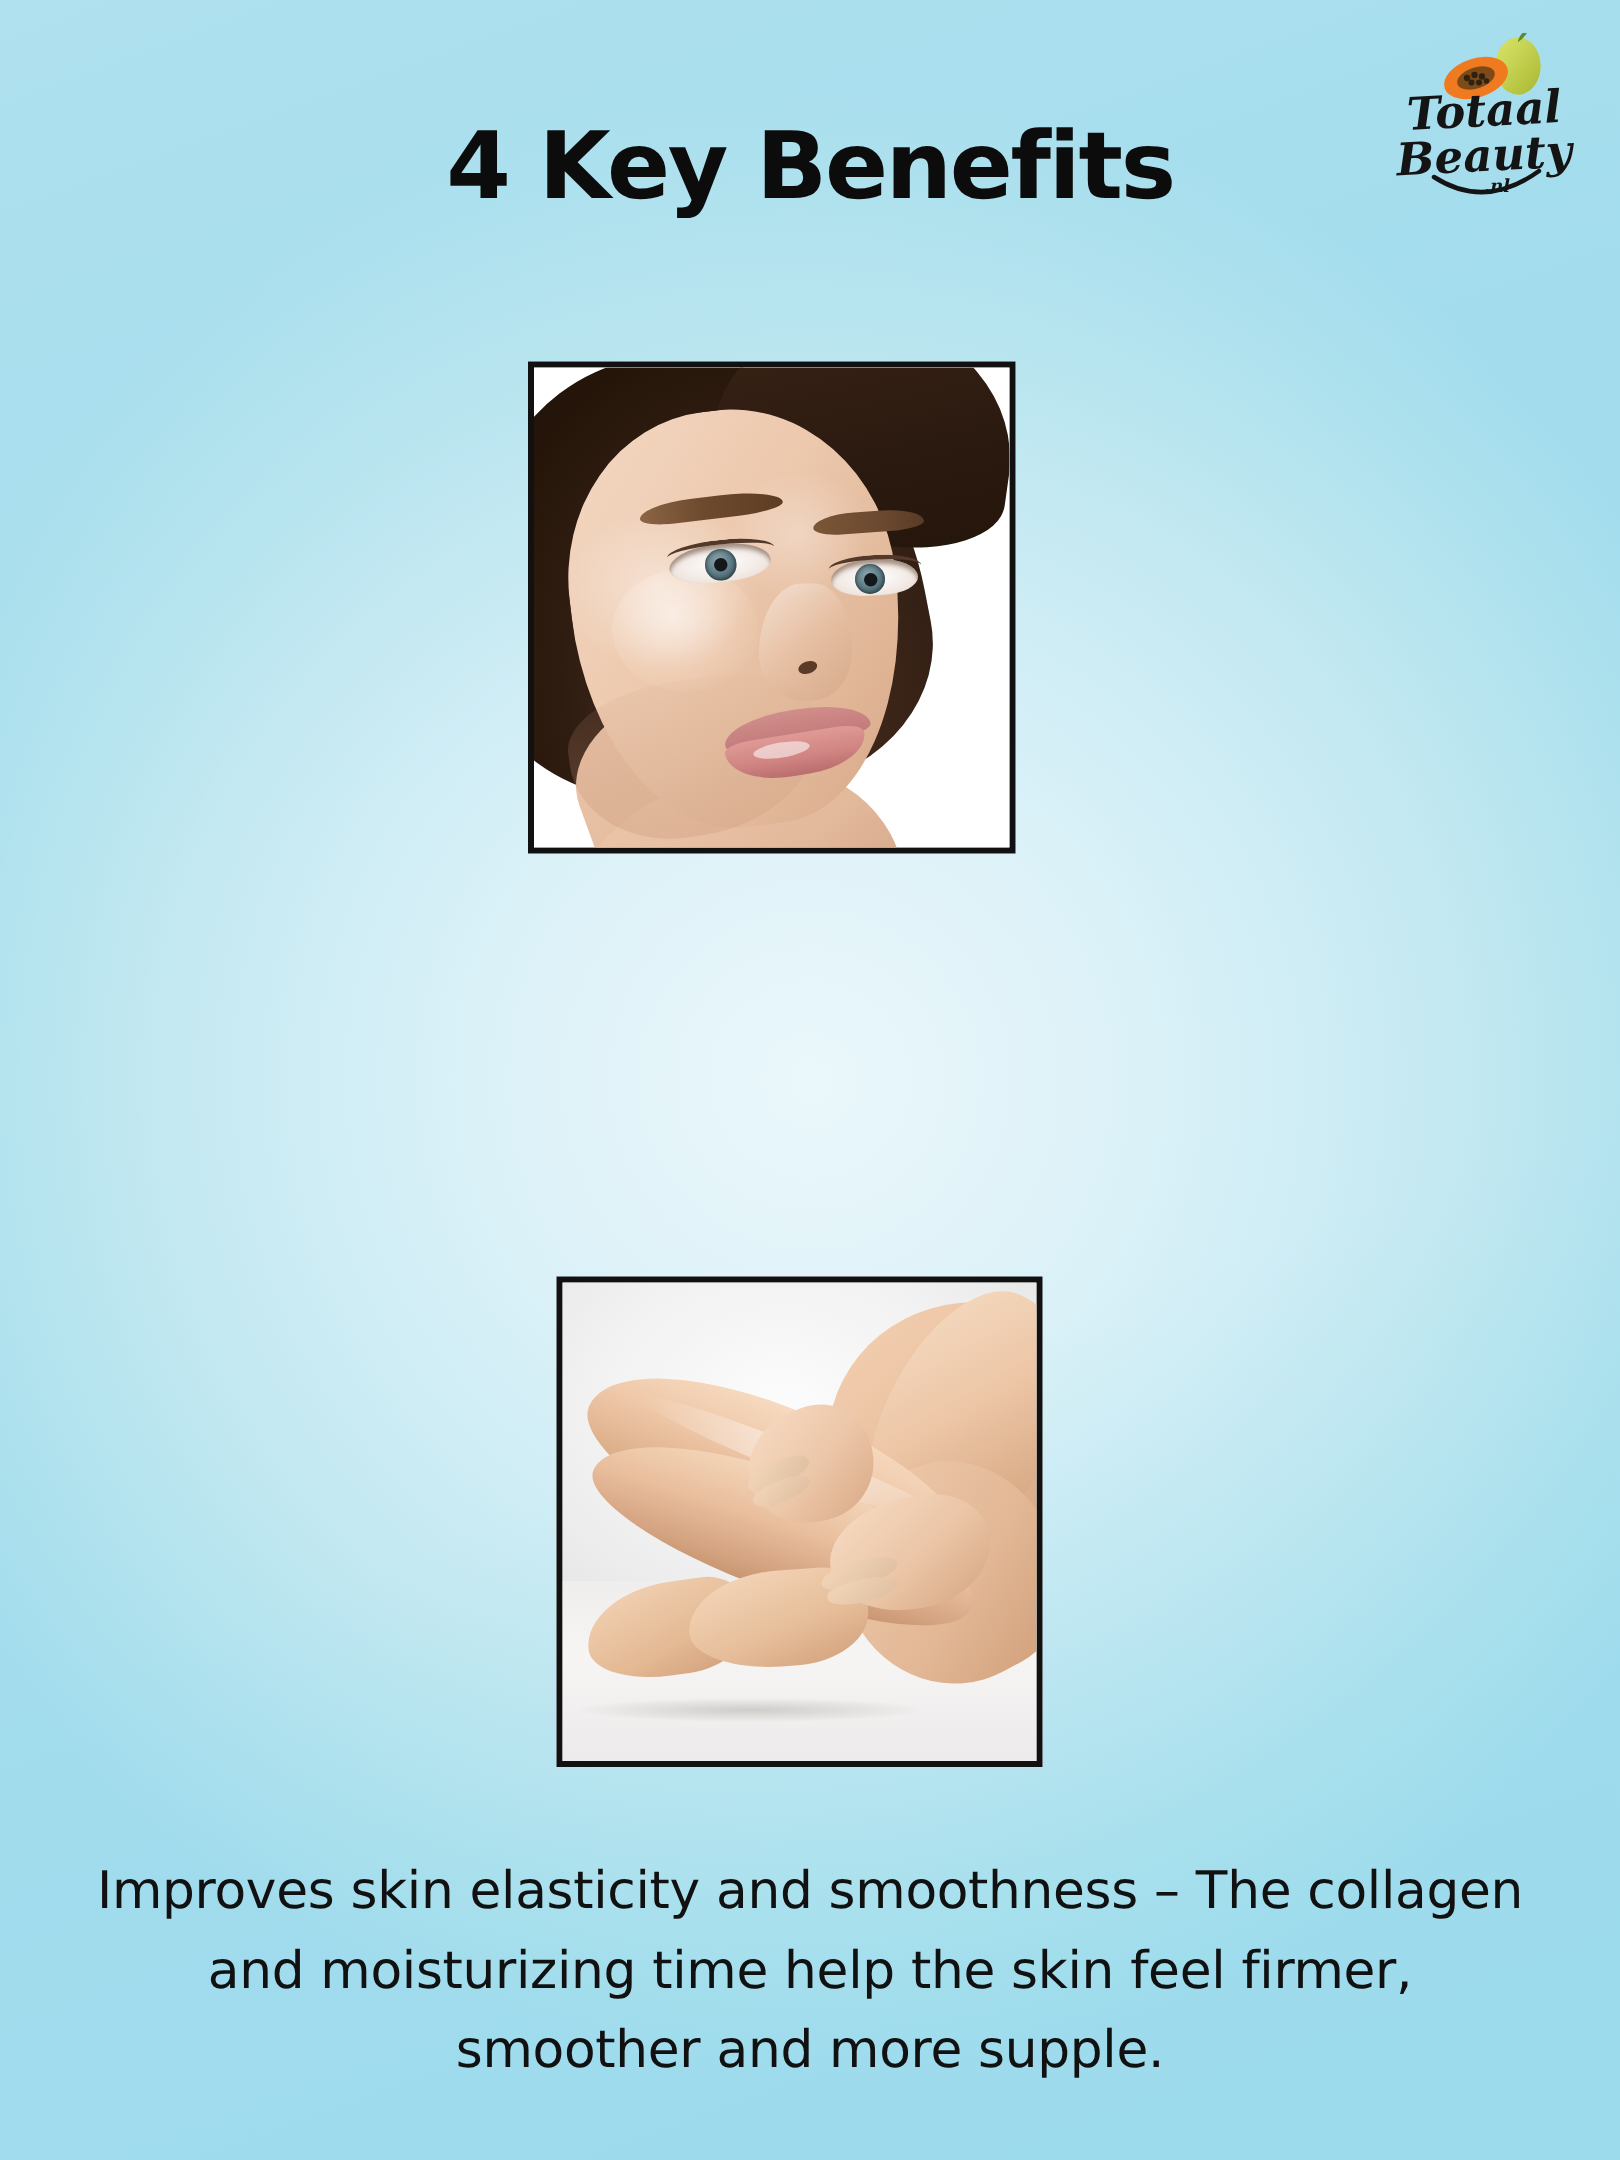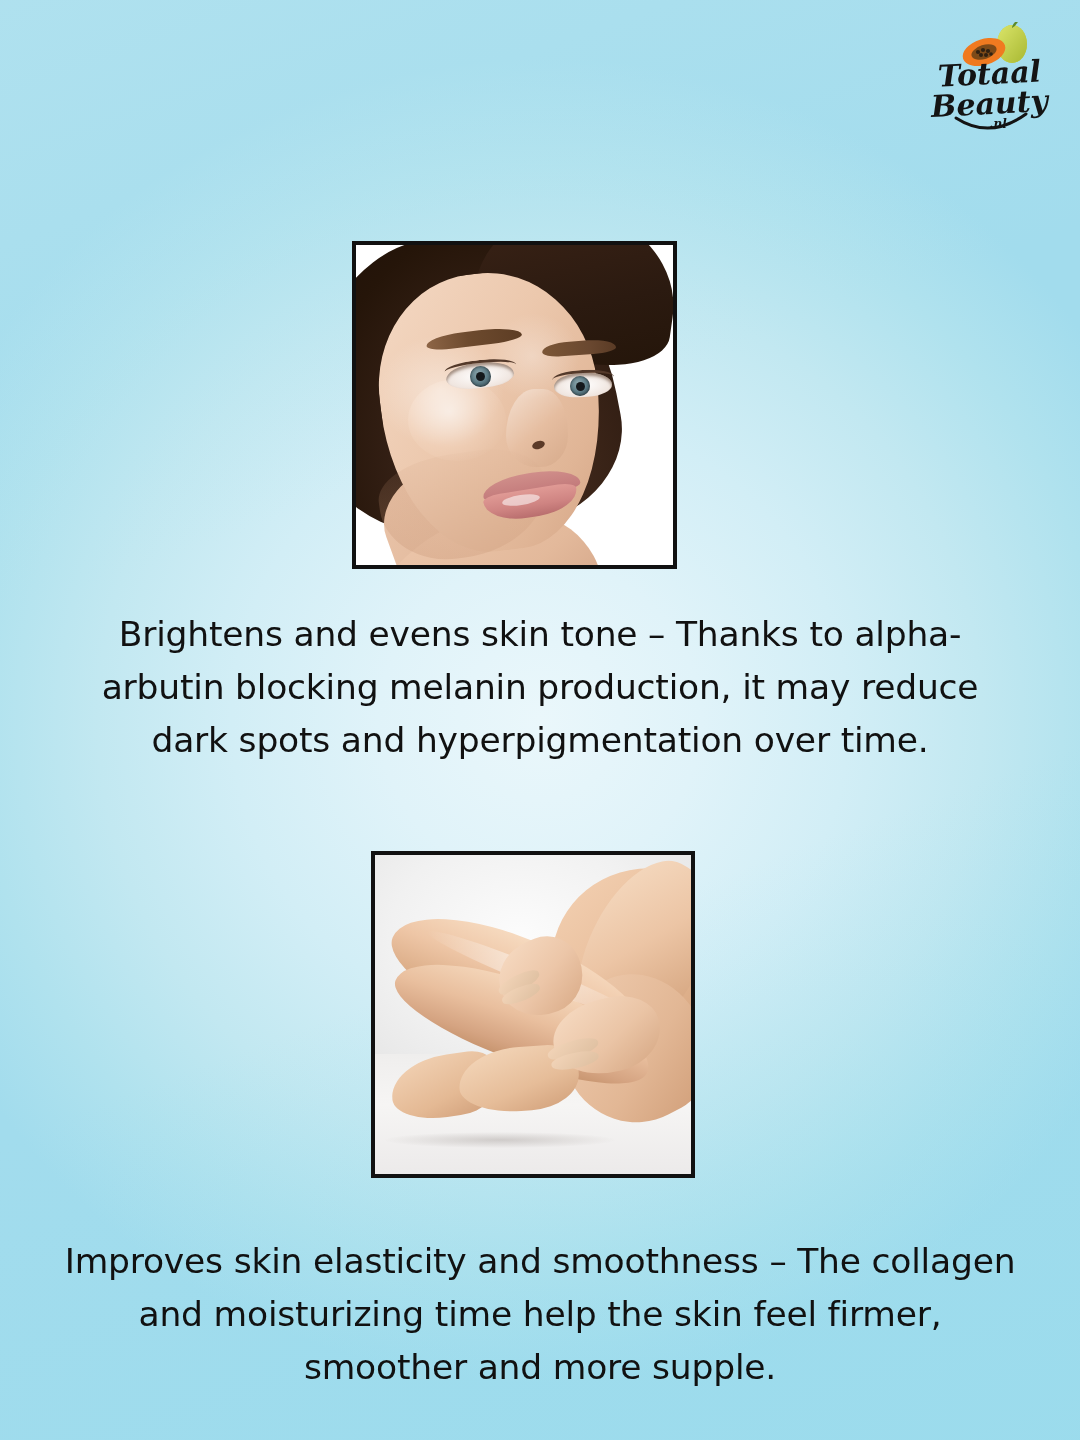--- a/index.html
+++ b/index.html
@@ -345,20 +345,21 @@
         </linearGradient>
       </defs>
 
       <text x="64" y="62" text-anchor="middle" font-family="DejaVu Serif, serif" font-style="italic" font-weight="bold" font-size="30" fill="#141414" transform="rotate(-3 64 62)">Totaal</text>
       <text x="64" y="92" text-anchor="middle" font-family="DejaVu Serif, serif" font-style="italic" font-weight="bold" font-size="30" fill="#141414" transform="rotate(-3 64 92)">Beauty</text>
       <text x="72" y="106" text-anchor="middle" font-family="DejaVu Serif, serif" font-style="italic" font-weight="bold" font-size="12" fill="#141414">.nl</text>
       <path d="M30 96 q34 22 70 -4" stroke="#141414" stroke-width="3" fill="none" stroke-linecap="round"></path>
     </svg>
   </div>
 
+  <h1 class="title">4 Key Benefits</h1>
 
   <div class="photo-frame" id="photo-1">
     <div class="photo-inner p1">
       <div class="hair"></div>
       <div class="hair2"></div>
       <div class="neck"></div>
       <div class="shoulder"></div>
       <div class="face"></div>
       <div class="jaw-shade"></div>
       <div class="cheek"></div>
@@ -373,21 +374,20 @@
       <div class="lash-l"></div>
       <div class="lash-r"></div>
       <div class="nose"></div>
       <div class="nostril"></div>
       <div class="lips-top"></div>
       <div class="lips-bot"></div>
       <div class="lip-shine"></div>
     </div>
   </div>
 
-  <p class="caption" id="caption-1">Brightens and evens skin tone – Thanks to alpha-arbutin blocking melanin production, it may reduce dark spots and hyperpigmentation over time.</p>
 
   <div class="photo-frame" id="photo-2">
     <div class="photo-inner p2">
       <div class="floor"></div>
       <div class="shadow"></div>
       <div class="thigh"></div>
       <div class="calf"></div>
       <div class="shin-up"></div>
       <div class="leg-a"></div>
       <div class="leg-b"></div>

